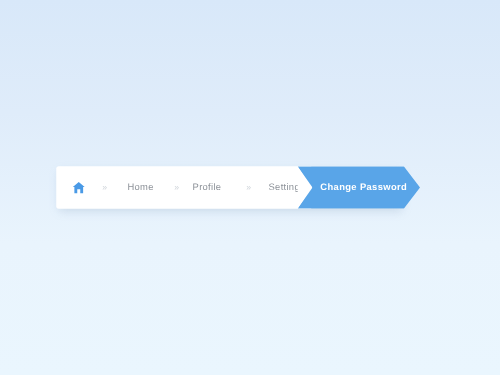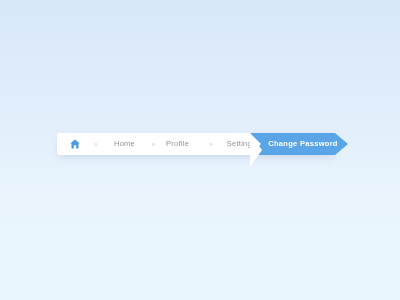--- a/index.html
+++ b/index.html
@@ -16,24 +16,24 @@
 
   #stage {
     position: relative;
     width: 400px;
     height: 300px;
   }
 
   
   .breadcrumb {
     position: absolute;
-    left: 57px;
+    left: 45px;
     top: 133px;
     width: 291px;
-    height: 22px;
+    height: 34px;
     display: flex;
     align-items: stretch;
   }
 
   
   .breadcrumb::before {
     content: "";
     position: absolute;
     left: 2px;
     right: 14px;

